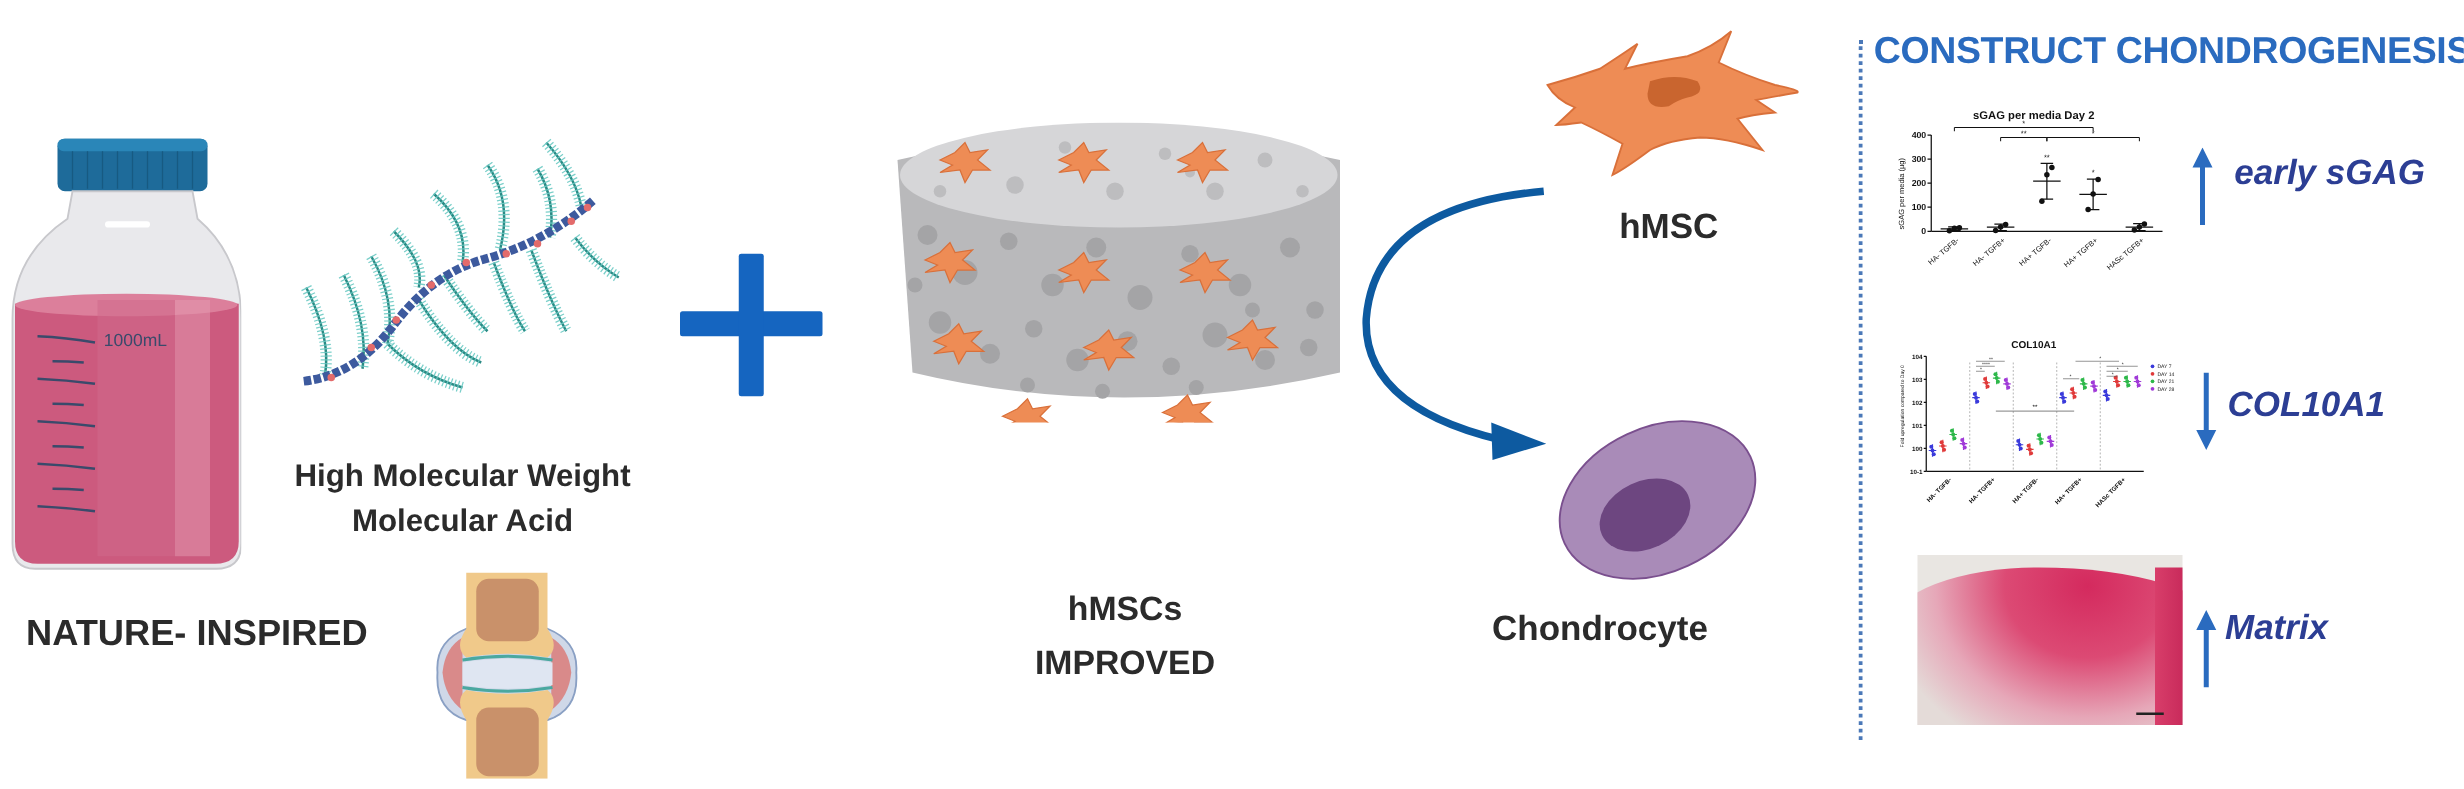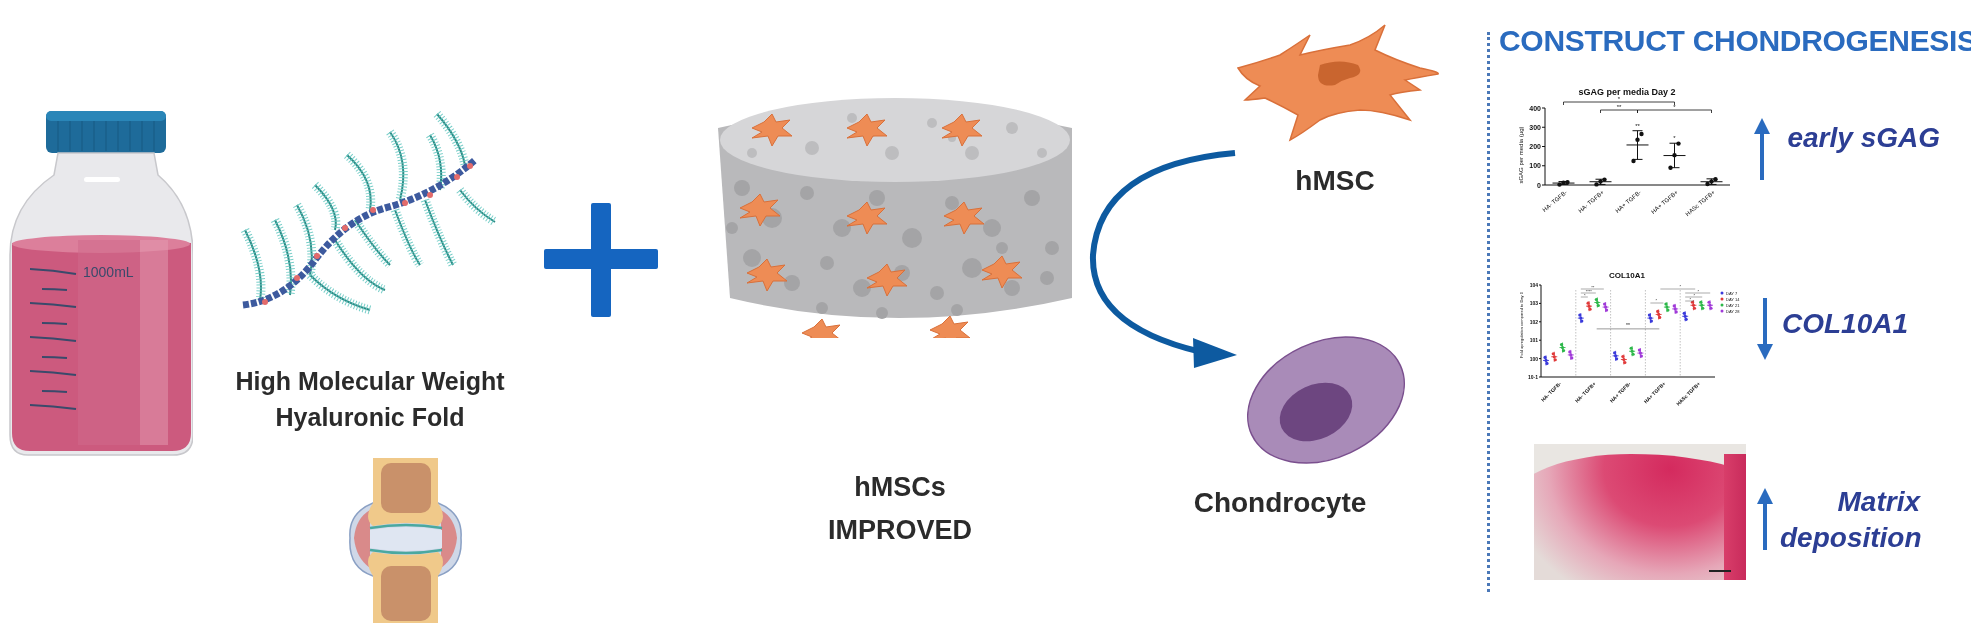--- a/index.html
+++ b/index.html
@@ -1,21 +1,21 @@
 <!DOCTYPE html>
 <html><head>
 <meta charset="utf-8">
 <style>
   html, body { margin:0; padding:0; background:#ffffff; }
   body { width:1971px; height:631px; position:relative; overflow:hidden; font-family:"Liberation Sans", sans-serif; }
   .abs { position:absolute; }
   .label { font-family:"Liberation Sans", sans-serif; font-weight:bold; color:#2b2b2b; text-align:center; }
   .big { font-size:29px; line-height:42px; }
   .mid { font-size:25px; line-height:36px;text-align:center; }
-  .blue-it { font-family:"Liberation Sans", sans-serif; font-weight:bold; font-style:italic; color:#2c3e94; font-size:28px; line-height:36px; text-align:right; }
+  .blue-it { font-family:"Liberation Sans", sans-serif; font-weight:bold; font-style:italic; color:#2c3e94; font-size:28px; line-height:36px; text-align:left; }
   .title { font-family:"Liberation Sans", sans-serif; font-weight:bold; color:#2a6bbf; font-size:30px; letter-spacing:-0.3px; white-space:nowrap; }
   .divider { border-left:3px dotted #4a78b8; }
   svg text { font-family:"Liberation Sans", sans-serif; }
 </style>
 </head>
 <body>
 
 <svg class="abs" style="left:8px;top:105px" width="185" height="355">
 
   <rect x="38" y="6" width="120" height="42" rx="6" fill="#1e6b9a"></rect>
@@ -102,24 +102,25 @@
       <circle cx="148" cy="110" r="3"></circle>
       <circle cx="180" cy="103" r="3"></circle>
     <circle cx="205" cy="95" r="3"></circle>
       <circle cx="232" cy="77" r="3"></circle>
       <circle cx="245" cy="66" r="3"></circle>
   </g>
 </svg>
 
 <div class="abs label mid" style="left:200px;top:363px;width:340px">
   <div>High Molecular Weight</div>
-  <div>Hyaluronic Fold</div>
+  <div>Molecular Acid</div>
 </div>
 
 <div class="abs label big" style="left:0px;top:486px;width:315px">
+  <div>NATURE- INSPIRED</div>
 </div>
 
 <svg class="abs" style="left:338px;top:458px" width="135" height="165">
   <path d="M12,80 Q10,55 35,45 L100,45 Q125,55 123,80 Q125,110 100,118 L35,118 Q10,110 12,80 Z" fill="#cfd8e8" stroke="#8aa0c4" stroke-width="1.5"></path>
   <path d="M16,80 Q18,60 32,52 L32,110 Q18,100 16,80 Z" fill="#d98a8a"></path>
   <path d="M119,80 Q117,60 103,52 L103,110 Q117,100 119,80 Z" fill="#d98a8a"></path>
   <path d="M35,0 L100,0 L100,45 Q110,60 100,68 Q68,62 35,68 Q25,60 35,45 Z" fill="#f0c98a"></path>
   <rect x="43" y="5" width="50" height="50" rx="10" fill="#c9916a"></rect>
   <path d="M35,165 L100,165 L100,118 Q110,102 100,94 Q68,100 35,94 Q25,102 35,118 Z" fill="#f0c98a"></path>
   <rect x="43" y="108" width="50" height="55" rx="10" fill="#c9916a"></rect>
@@ -460,14 +461,13 @@
 <svg class="abs" style="left:1755px;top:298px" width="20" height="62">
   <polygon points="8,0 12,0 12,46 18,46 10,62 2,46 8,46" fill="#2a6bbf"></polygon>
 </svg>
 <div class="abs blue-it" style="left:1782px;top:306px;width:140px;text-align:left">COL10A1</div>
 
 <svg class="abs" style="left:1755px;top:488px" width="20" height="62">
   <polygon points="10,0 18,16 12,16 12,62 8,62 8,16 2,16" fill="#2a6bbf"></polygon>
 </svg>
 <div class="abs blue-it" style="left:1780px;top:484px;width:140px">
   <div>Matrix</div>
-  <div>deposition</div>
 </div>
 
 </body></html>

